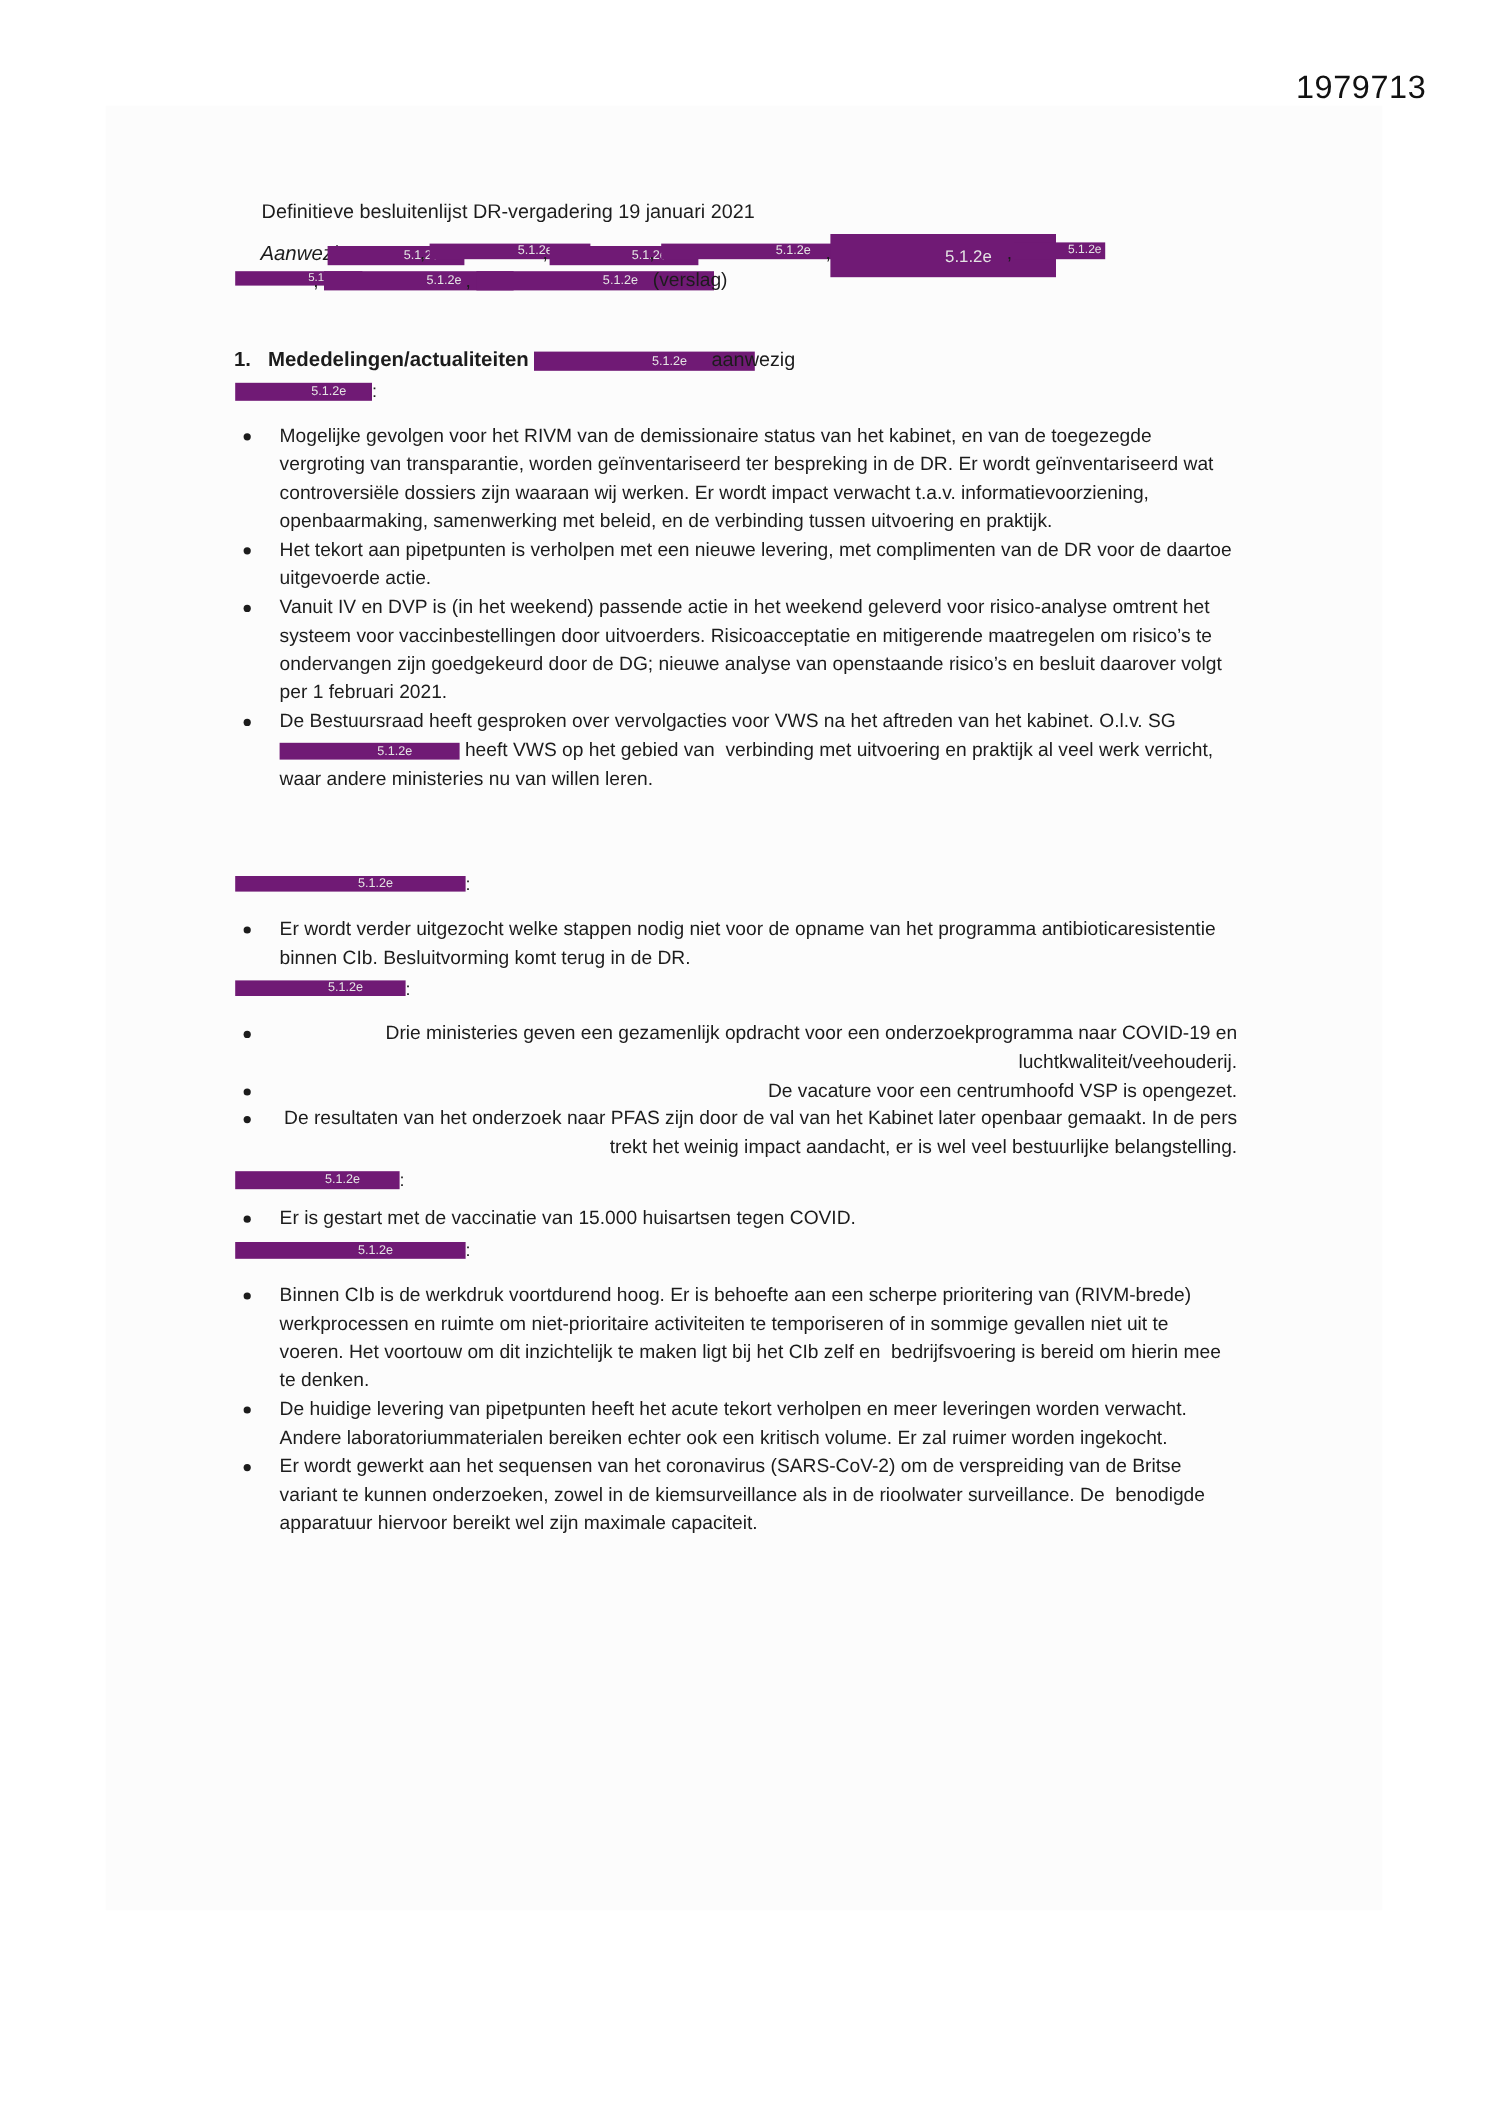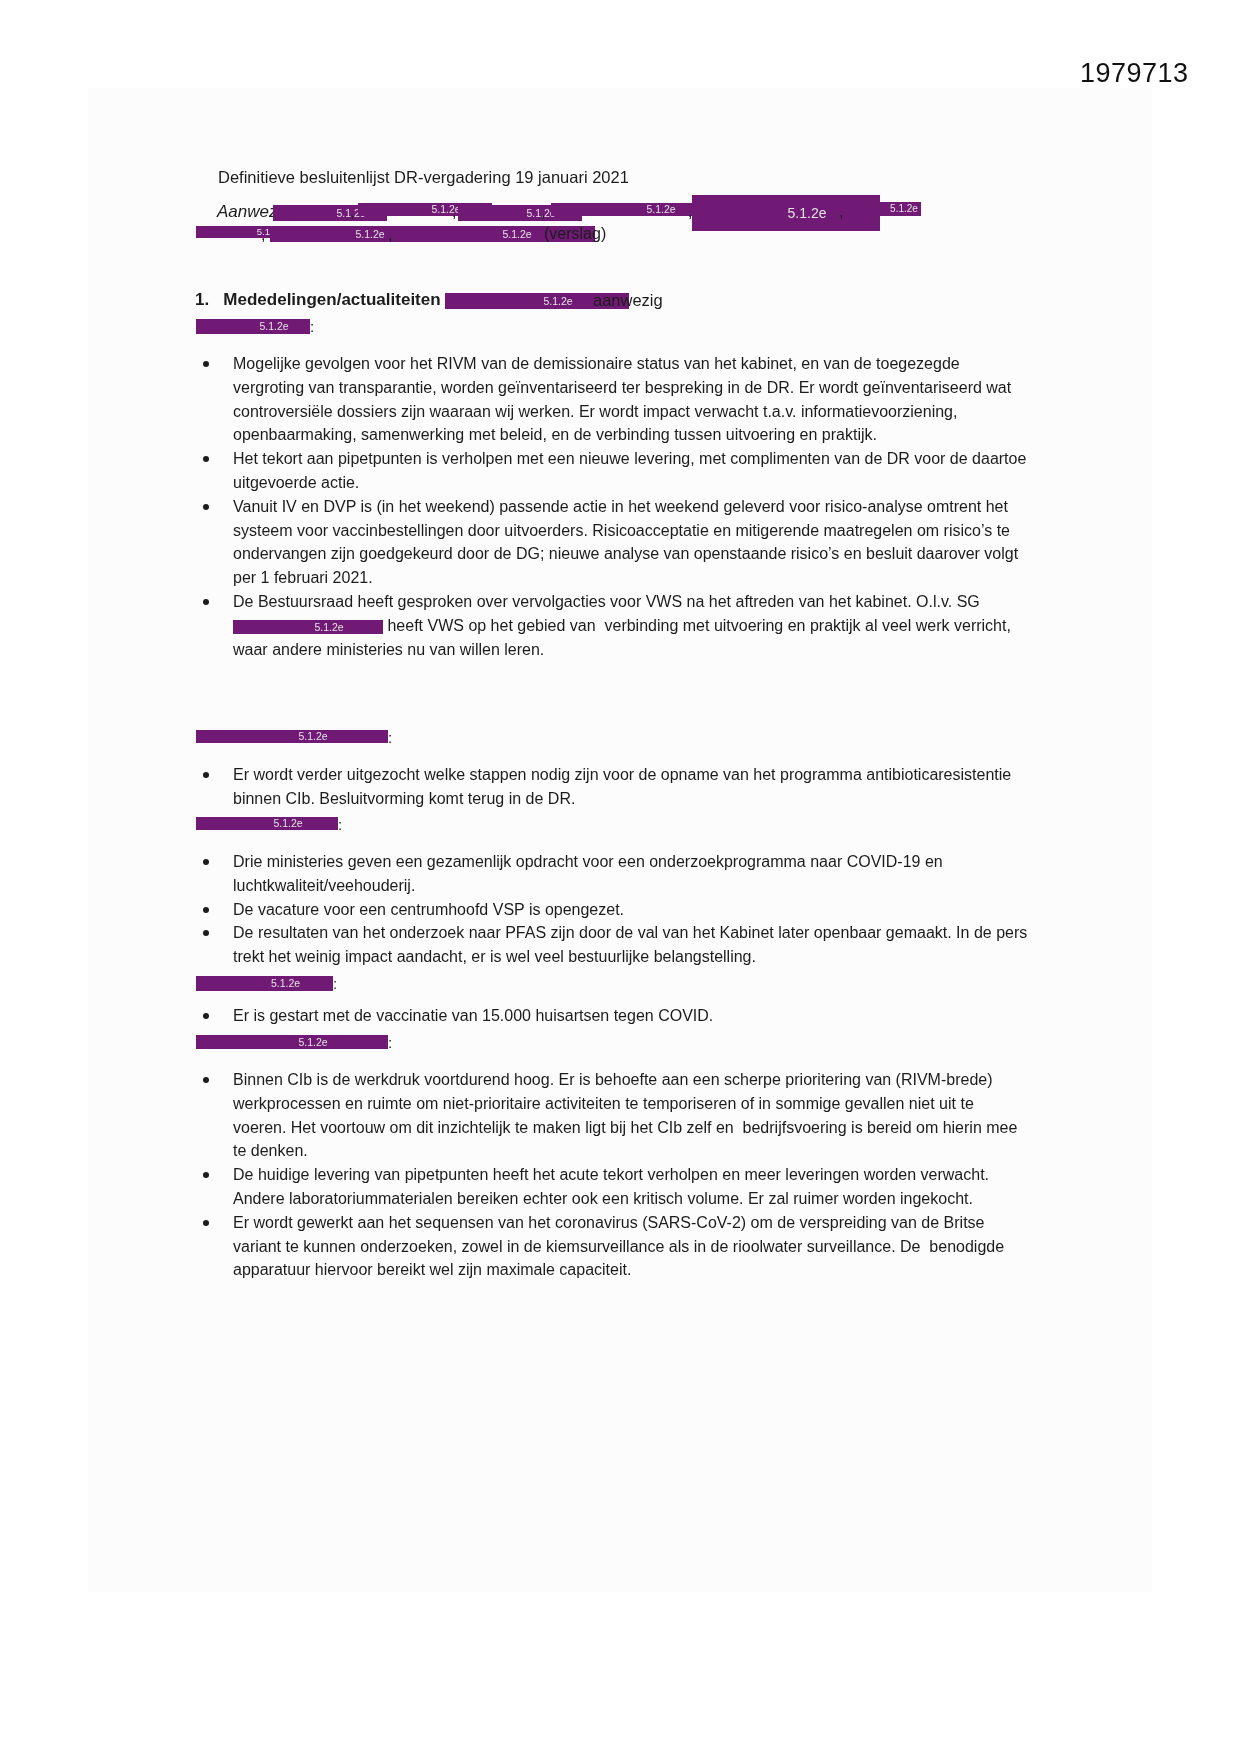--- a/index.html
+++ b/index.html
@@ -89,27 +89,27 @@
     <li>Mogelijke gevolgen voor het RIVM van de demissionaire status van het kabinet, en van de toegezegde vergroting van transparantie, worden geïnventariseerd ter bespreking in de DR. Er wordt geïnventariseerd wat controversiële dossiers zijn waaraan wij werken. Er wordt impact verwacht t.a.v. informatievoorziening, openbaarmaking, samenwerking met beleid, en de verbinding tussen uitvoering en praktijk.</li>
     <li>Het tekort aan pipetpunten is verholpen met een nieuwe levering, met complimenten van de DR voor de daartoe uitgevoerde actie.</li>
     <li>Vanuit IV en DVP is (in het weekend) passende actie in het weekend geleverd voor risico-analyse omtrent het systeem voor vaccinbestellingen door uitvoerders. Risicoacceptatie en mitigerende maatregelen om risico’s te ondervangen zijn goedgekeurd door de DG; nieuwe analyse van openstaande risico’s en besluit daarover volgt per 1 februari 2021.</li>
     <li><span>De Bestuursraad heeft gesproken over vervolgacties voor VWS na het aftreden van het kabinet. O.l.v. SG</span> <span class="redact" style="width:108px; height:14px; line-height:14px;">5.1.2e</span> <span>heeft VWS op het gebied van&nbsp; verbinding met uitvoering en praktijk al veel werk verricht, waar andere ministeries nu van willen leren.</span></li>
   </ul>
 
   <div class="who" style="left:-22px; top:580px;">
     <span class="redact" style="width:150px; height:13px; line-height:13px;">5.1.2e</span><span style="font-size:15px; line-height:15px; vertical-align:top;">:</span>
   </div>
   <ul class="bullets" style="left:-32px; top:598px;">
-    <li>Er wordt verder uitgezocht welke stappen nodig zijn voor de opname van het programma antibioticaresistentie binnen CIb. Besluitvorming komt terug in de DR.</li>
+    <li>Er wordt verder uitgezocht welke stappen nodig niet voor de opname van het programma antibioticaresistentie binnen CIb. Besluitvorming komt terug in de DR.</li>
   </ul>
 
   <div class="who" style="left:-22px; top:667px;">
     <span class="redact" style="width:100px; height:13px; line-height:13px;">5.1.2e</span><span style="font-size:15px; line-height:15px; vertical-align:top;">:</span>
   </div>
-  <ul class="bullets" style="left:-32px; top:685px;">
+  <ul class="bullets" style="left:-32px; top:685px;text-align:right;">
     <li>Drie ministeries geven een gezamenlijk opdracht voor een onderzoekprogramma naar COVID-19 en luchtkwaliteit/veehouderij.</li>
     <li>De vacature voor een centrumhoofd VSP is opengezet.</li>
     <li>De resultaten van het onderzoek naar PFAS zijn door de val van het Kabinet later openbaar gemaakt. In de pers trekt het weinig impact aandacht, er is wel veel bestuurlijke belangstelling.</li>
   </ul>
 
   <div class="who" style="left:-22px; top:826px;">
     <span class="redact" style="width:95px; height:15px; line-height:15px;">5.1.2e</span><span style="font-size:15px; line-height:15px; vertical-align:top;">:</span>
   </div>
   <ul class="bullets" style="left:-32px; top:839px;">
     <li>Er is gestart met de vaccinatie van 15.000 huisartsen tegen COVID.</li>

